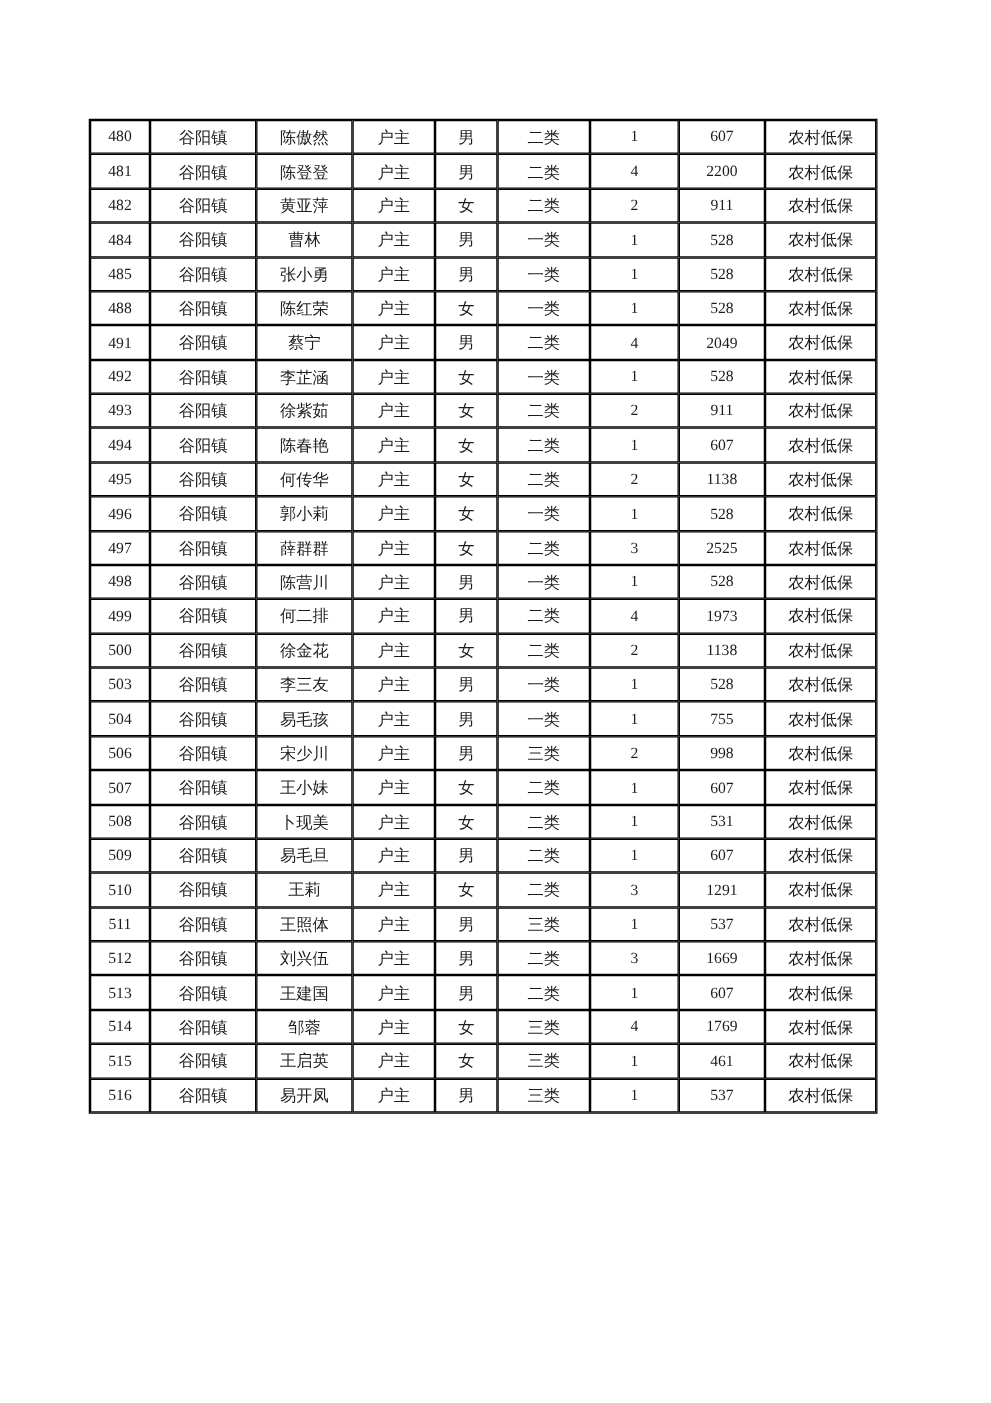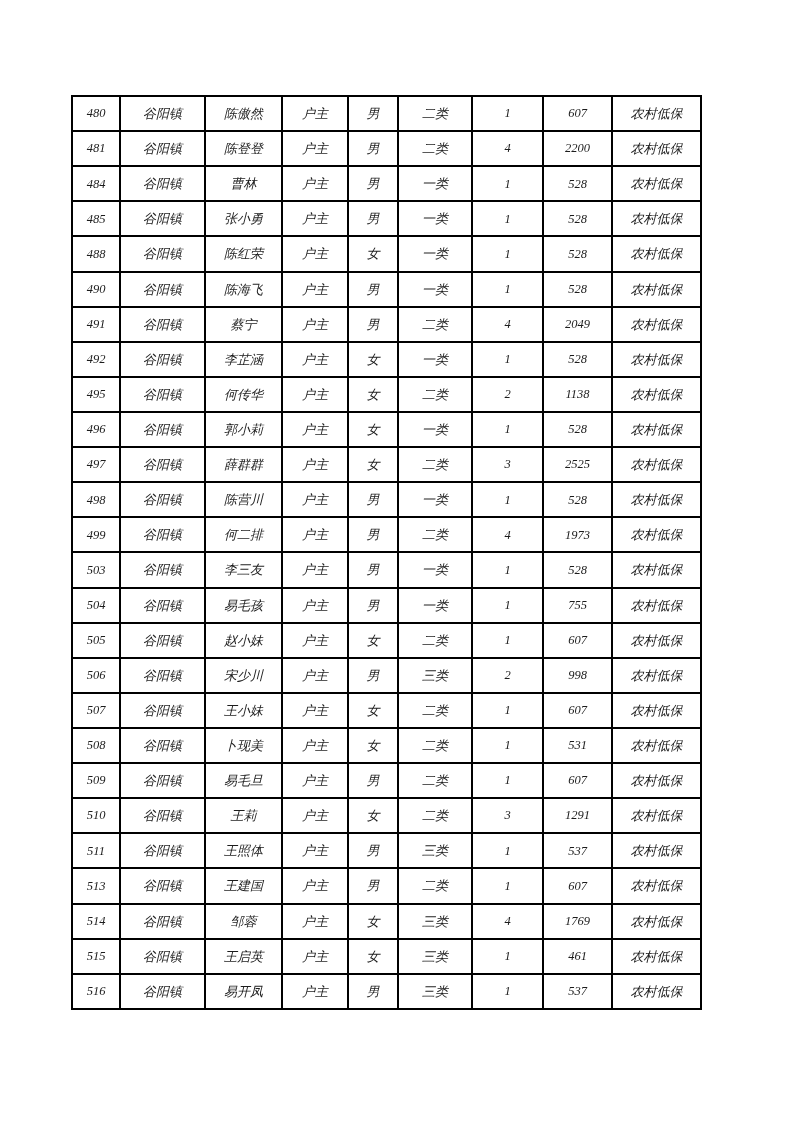--- a/index.html
+++ b/index.html
@@ -13,26 +13,25 @@
     height: 1122px;
     background: #ffffff;
     overflow: hidden;
     font-family: "Liberation Serif", "DejaVu Serif", serif;
   }
   table.data-table {
     position: absolute;
     left: 71px;
     top: 95px;
     width: 629px;
-    height: 915px;
+    height: 796px;
     border-collapse: separate;
     border-spacing: 0;
     table-layout: fixed;
     border: 1px solid #000000;
-    font-style: italic;
   }
   table.data-table td {
     border: 1px solid #000000;
     box-sizing: border-box;
     text-align: center;
     vertical-align: middle;
     font-size: 13px;
     line-height: 1;
     color: #1c1c1c;
     padding: 0;
@@ -76,20 +75,31 @@
           <td>谷阳镇</td>
           <td>陈登登</td>
           <td>户主</td>
           <td>男</td>
           <td>二类</td>
           <td class="num">4</td>
           <td class="num">2200</td>
           <td>农村低保</td>
         </tr>
         <tr>
+          <td class="num">482</td>
+          <td>谷阳镇</td>
+          <td>黄亚萍</td>
+          <td>户主</td>
+          <td>女</td>
+          <td>二类</td>
+          <td class="num">2</td>
+          <td class="num">911</td>
+          <td>农村低保</td>
+        </tr>
+        <tr>
           <td class="num">484</td>
           <td>谷阳镇</td>
           <td>曹林</td>
           <td>户主</td>
           <td>男</td>
           <td>一类</td>
           <td class="num">1</td>
           <td class="num">528</td>
           <td>农村低保</td>
         </tr>
@@ -103,31 +113,20 @@
           <td class="num">1</td>
           <td class="num">528</td>
           <td>农村低保</td>
         </tr>
         <tr>
           <td class="num">488</td>
           <td>谷阳镇</td>
           <td>陈红荣</td>
           <td>户主</td>
           <td>女</td>
-          <td>一类</td>
-          <td class="num">1</td>
-          <td class="num">528</td>
-          <td>农村低保</td>
-        </tr>
-        <tr>
-          <td class="num">490</td>
-          <td>谷阳镇</td>
-          <td>陈海飞</td>
-          <td>户主</td>
-          <td>男</td>
           <td>一类</td>
           <td class="num">1</td>
           <td class="num">528</td>
           <td>农村低保</td>
         </tr>
         <tr>
           <td class="num">491</td>
           <td>谷阳镇</td>
           <td>蔡宁</td>
           <td>户主</td>
@@ -142,20 +141,42 @@
           <td>谷阳镇</td>
           <td>李芷涵</td>
           <td>户主</td>
           <td>女</td>
           <td>一类</td>
           <td class="num">1</td>
           <td class="num">528</td>
           <td>农村低保</td>
         </tr>
         <tr>
+          <td class="num">493</td>
+          <td>谷阳镇</td>
+          <td>徐紫茹</td>
+          <td>户主</td>
+          <td>女</td>
+          <td>二类</td>
+          <td class="num">2</td>
+          <td class="num">911</td>
+          <td>农村低保</td>
+        </tr>
+        <tr>
+          <td class="num">494</td>
+          <td>谷阳镇</td>
+          <td>陈春艳</td>
+          <td>户主</td>
+          <td>女</td>
+          <td>二类</td>
+          <td class="num">1</td>
+          <td class="num">607</td>
+          <td>农村低保</td>
+        </tr>
+        <tr>
           <td class="num">495</td>
           <td>谷阳镇</td>
           <td>何传华</td>
           <td>户主</td>
           <td>女</td>
           <td>二类</td>
           <td class="num">2</td>
           <td class="num">1138</td>
           <td>农村低保</td>
         </tr>
@@ -197,50 +218,50 @@
           <td>谷阳镇</td>
           <td>何二排</td>
           <td>户主</td>
           <td>男</td>
           <td>二类</td>
           <td class="num">4</td>
           <td class="num">1973</td>
           <td>农村低保</td>
         </tr>
         <tr>
+          <td class="num">500</td>
+          <td>谷阳镇</td>
+          <td>徐金花</td>
+          <td>户主</td>
+          <td>女</td>
+          <td>二类</td>
+          <td class="num">2</td>
+          <td class="num">1138</td>
+          <td>农村低保</td>
+        </tr>
+        <tr>
           <td class="num">503</td>
           <td>谷阳镇</td>
           <td>李三友</td>
           <td>户主</td>
           <td>男</td>
           <td>一类</td>
           <td class="num">1</td>
           <td class="num">528</td>
           <td>农村低保</td>
         </tr>
         <tr>
           <td class="num">504</td>
           <td>谷阳镇</td>
           <td>易毛孩</td>
           <td>户主</td>
           <td>男</td>
           <td>一类</td>
           <td class="num">1</td>
           <td class="num">755</td>
-          <td>农村低保</td>
-        </tr>
-        <tr>
-          <td class="num">505</td>
-          <td>谷阳镇</td>
-          <td>赵小妹</td>
-          <td>户主</td>
-          <td>女</td>
-          <td>二类</td>
-          <td class="num">1</td>
-          <td class="num">607</td>
           <td>农村低保</td>
         </tr>
         <tr>
           <td class="num">506</td>
           <td>谷阳镇</td>
           <td>宋少川</td>
           <td>户主</td>
           <td>男</td>
           <td>三类</td>
           <td class="num">2</td>
@@ -293,20 +314,31 @@
         </tr>
         <tr>
           <td class="num">511</td>
           <td>谷阳镇</td>
           <td>王照体</td>
           <td>户主</td>
           <td>男</td>
           <td>三类</td>
           <td class="num">1</td>
           <td class="num">537</td>
+          <td>农村低保</td>
+        </tr>
+        <tr>
+          <td class="num">512</td>
+          <td>谷阳镇</td>
+          <td>刘兴伍</td>
+          <td>户主</td>
+          <td>男</td>
+          <td>二类</td>
+          <td class="num">3</td>
+          <td class="num">1669</td>
           <td>农村低保</td>
         </tr>
         <tr>
           <td class="num">513</td>
           <td>谷阳镇</td>
           <td>王建国</td>
           <td>户主</td>
           <td>男</td>
           <td>二类</td>
           <td class="num">1</td>

